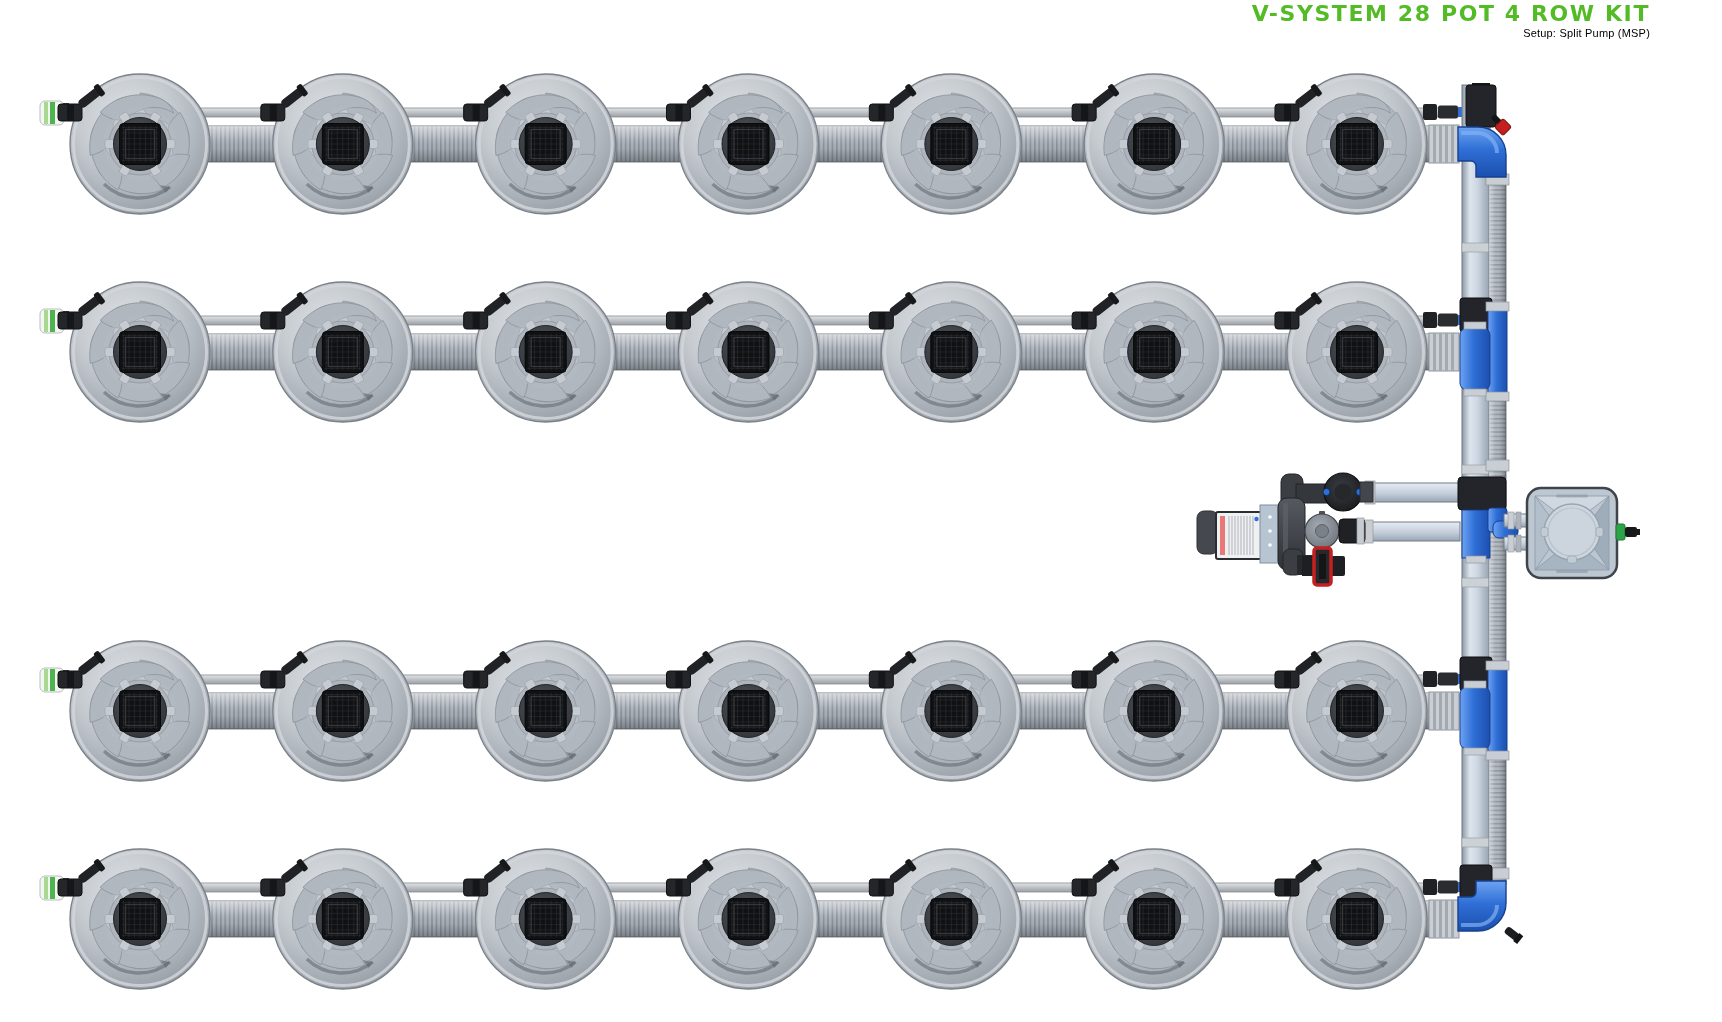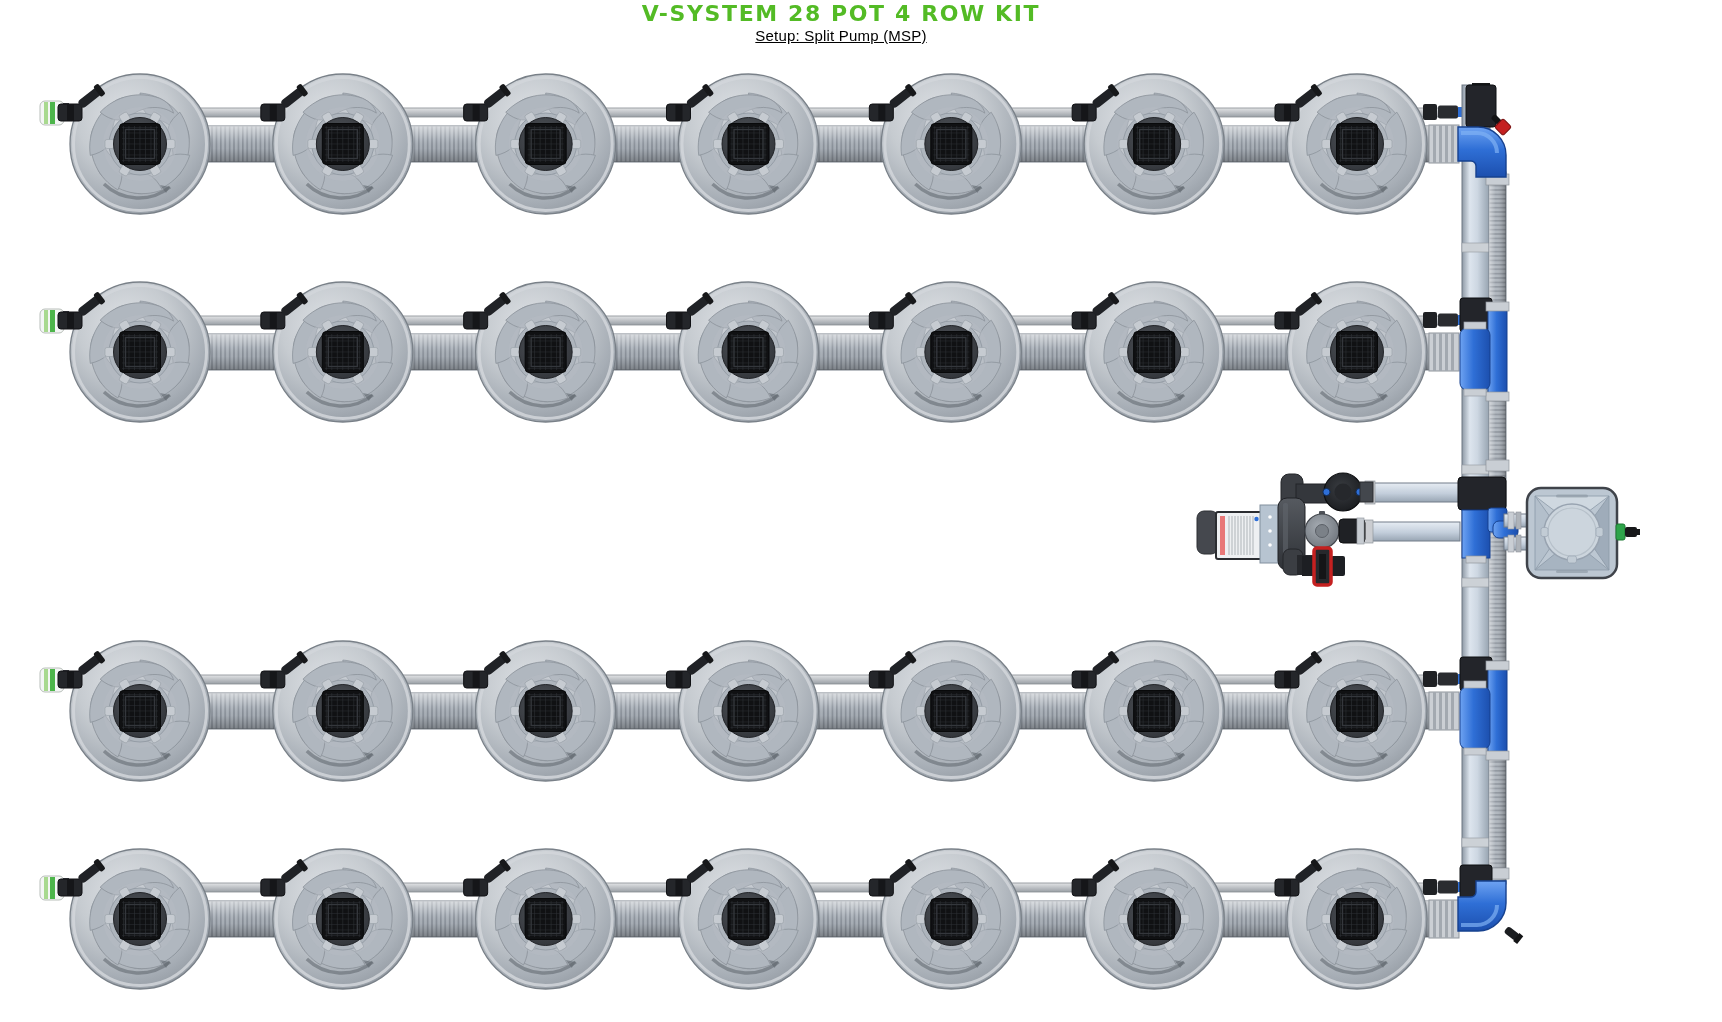--- a/index.html
+++ b/index.html
@@ -1,21 +1,21 @@
 <!DOCTYPE html>
 <html style="--green: #53bb25;"><head>
 <meta charset="utf-8">
 <style>
   html,body{margin:0;padding:0;background:#fff;}
   .canvas{position:relative;width:1722px;height:1022px;background:#ffffff;overflow:hidden;
           font-family:"Liberation Sans", sans-serif;}
-  .header{position:absolute;top:1px;left:16px;width:1650px;text-align:center;}
+  .header{position:absolute;top:1px;left:0;width:1650px;text-align:right;}
   .title{font-size:22px;font-weight:bold;letter-spacing:1.6px;color:var(--green,#53bb25);
          font-family:"DejaVu Sans", sans-serif;}
-  .subtitle{font-size:15px;color:#000;margin-top:1px;letter-spacing:.2px;text-decoration:underline;}
+  .subtitle{font-size:11px;color:#000;margin-top:1px;letter-spacing:.2px;}
   svg{position:absolute;left:0;top:0;}
 </style>
 </head>
 <body>
 
 <div class="canvas">
   <div class="header">
     <div class="title">V-SYSTEM 28 POT 4 ROW KIT</div>
     <div class="subtitle">Setup: Split Pump (MSP)</div>
   </div>

